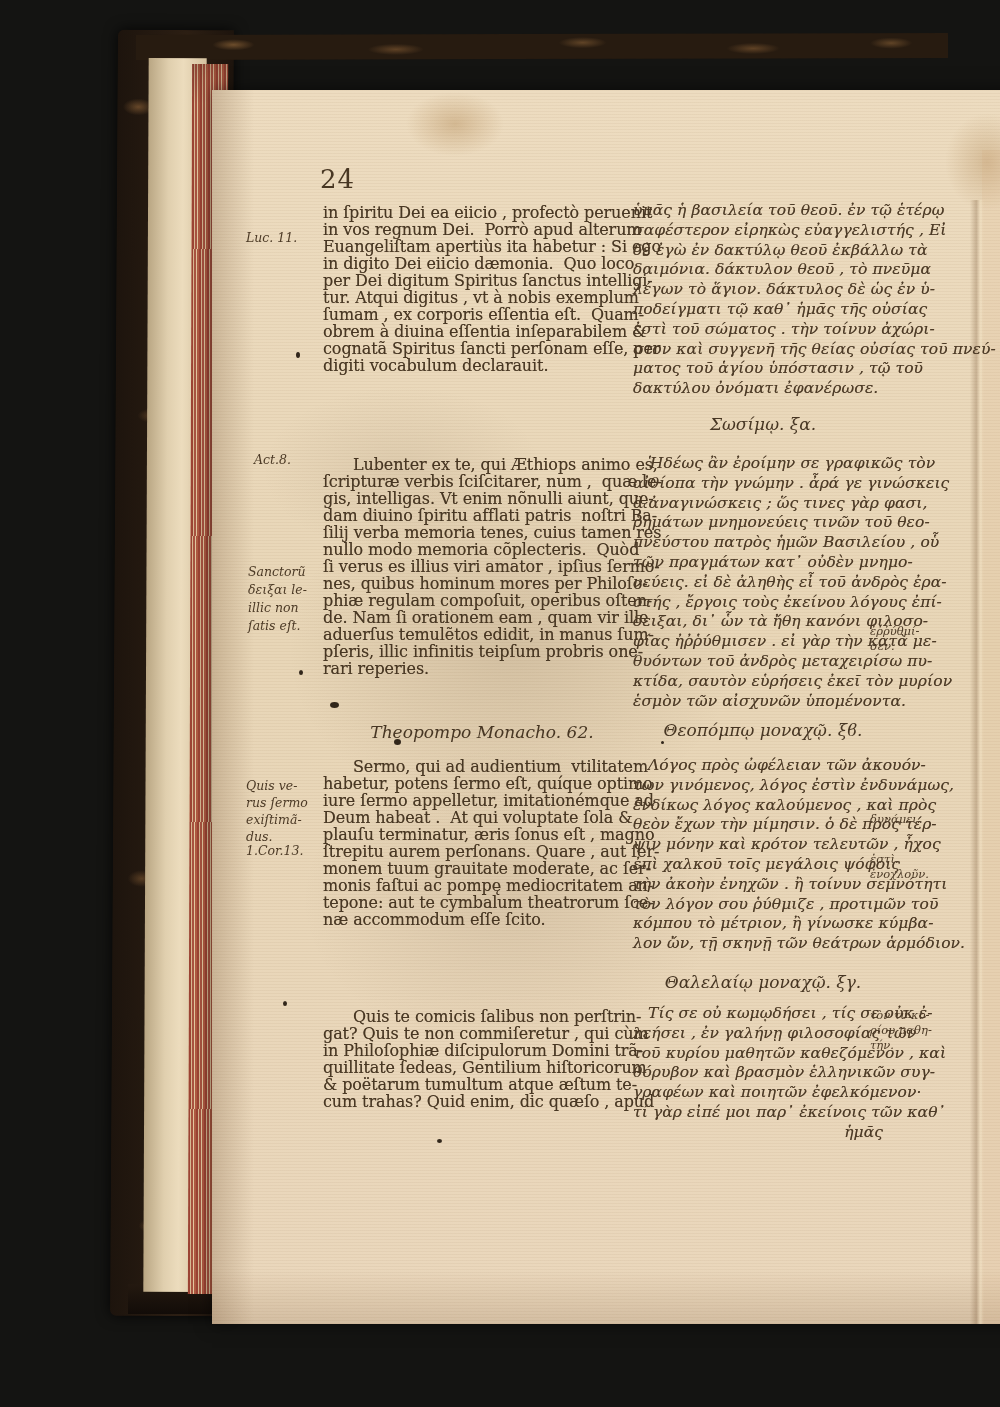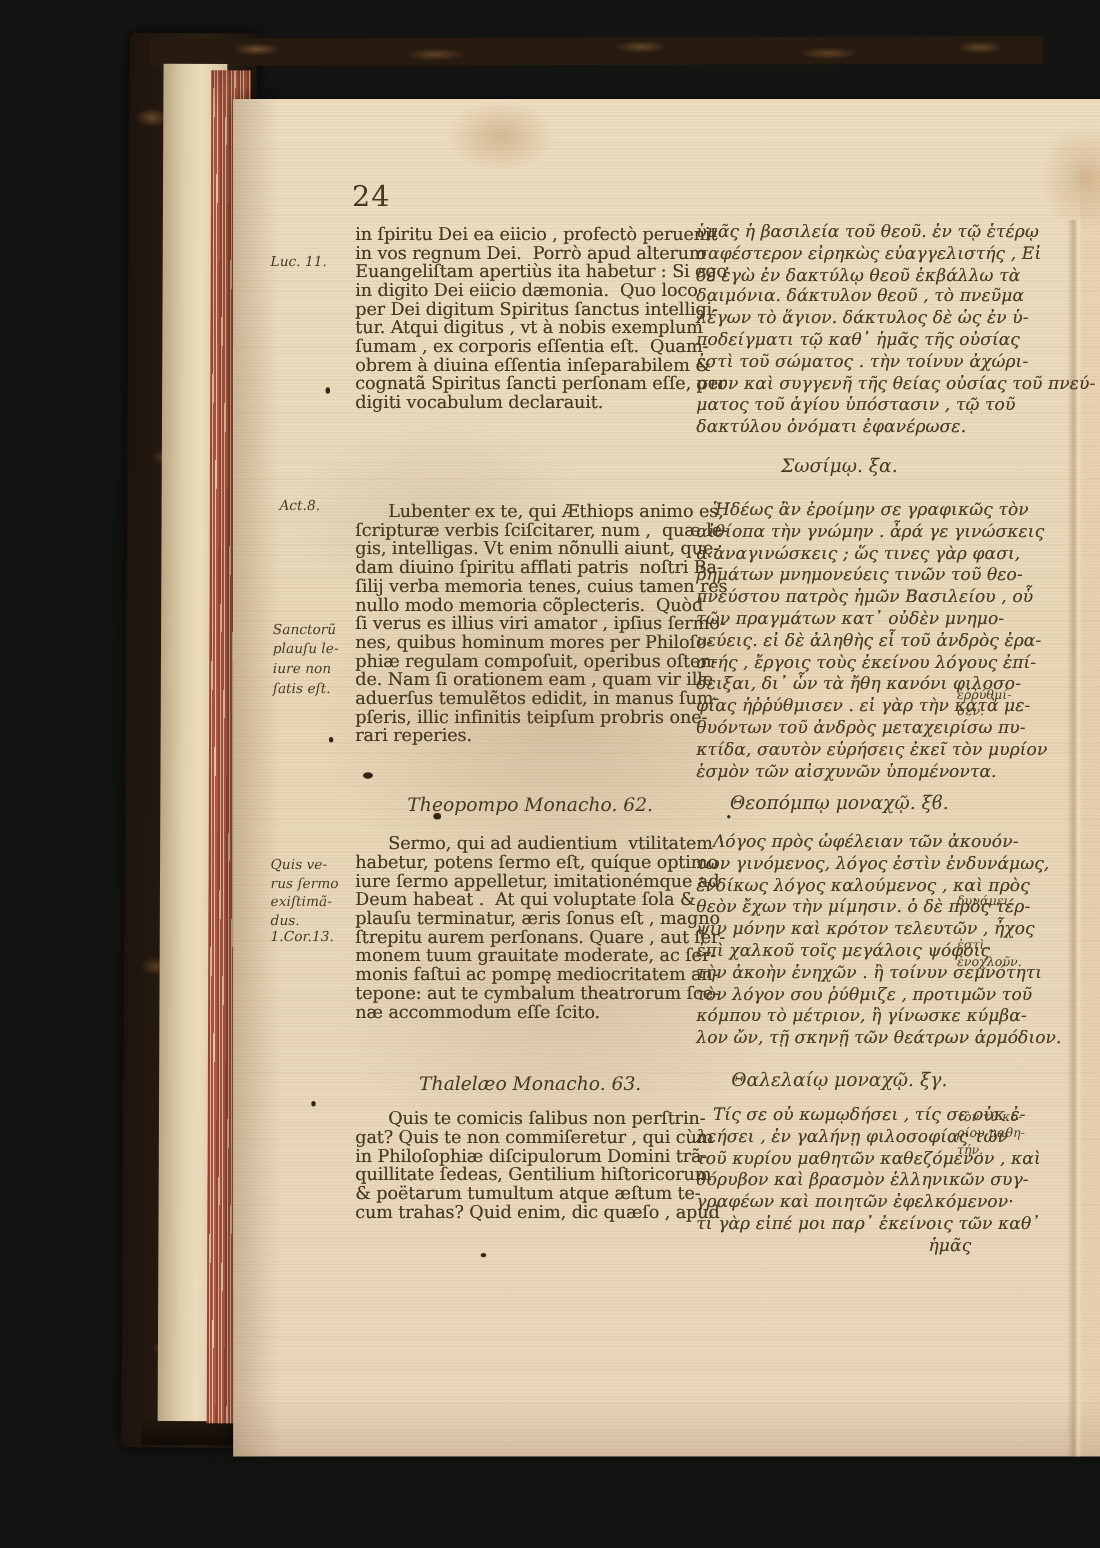--- a/index.html
+++ b/index.html
@@ -129,21 +129,20 @@
     <div class="abs para" style="left:111px;top:668px;">      Sermo, qui ad audientium  vtilitatem
 habetur, potens ſermo eſt, quíque optimo
 iure ſermo appelletur, imitationémque ad
 Deum habeat .  At qui voluptate ſola &amp;
 plauſu terminatur, æris ſonus eſt , magno
 ſtrepitu aurem perſonans. Quare , aut ſer-
 monem tuum grauitate moderate, ac ſer-
 monis faſtui ac pompę mediocritatem an-
 tepone: aut te cymbalum theatrorum ſce-
 næ accommodum eſſe ſcito.</div>
-    <div class="abs headi" style="left:111px;top:886px;width:318px;">Thalelæo Monacho.  63.</div>
     <div class="abs para greek" style="left:421px;top:111px;">ὑμᾶς ἡ βασιλεία τοῦ θεοῦ. ἐν τῷ ἑτέρῳ
 σαφέστερον εἰρηκὼς εὐαγγελιστής , Εἰ
 δὲ ἐγὼ ἐν δακτύλῳ θεοῦ ἐκβάλλω τὰ
 δαιμόνια. δάκτυλον θεοῦ , τὸ πνεῦμα
 λέγων τὸ ἅγιον. δάκτυλος δὲ ὡς ἐν ὑ-
 ποδείγματι τῷ καθ᾽ ἡμᾶς τῆς οὐσίας
 ἐστὶ τοῦ σώματος . τὴν τοίνυν ἀχώρι-
 στον καὶ συγγενῆ τῆς θείας οὐσίας τοῦ πνεύ-
 ματος τοῦ ἁγίου ὑπόστασιν , τῷ τοῦ
 δακτύλου ὀνόματι ἐφανέρωσε.</div>
@@ -189,22 +188,22 @@
                                           ἡμᾶς</div>
 
     <div class="abs mnote" style="left:34px;top:139px;">
       <div>Luc. 11.</div>
     </div>
     <div class="abs mnote" style="left:42px;top:361px;">
       <div>Act.8.</div>
     </div>
     <div class="abs mnote" style="left:36px;top:473px;">
       <div>Sanctorũ</div>
-      <div>plauſu le-</div>
-      <div>iure non</div>
+      <div>δειξαι le-</div>
+      <div>illic non</div>
       <div>ſatis eſt.</div>
     </div>
     <div class="abs mnote" style="left:34px;top:687px;line-height:17px;">
       <div style="height:17px">Quis ve-</div>
       <div style="height:17px">rus ſermo</div>
       <div style="height:17px">exiſtimã-</div>
       <div style="height:17px">dus.</div>
     </div>
     <div class="abs mnote" style="left:34px;top:752px;">
       <div>1.Cor.13.</div>

